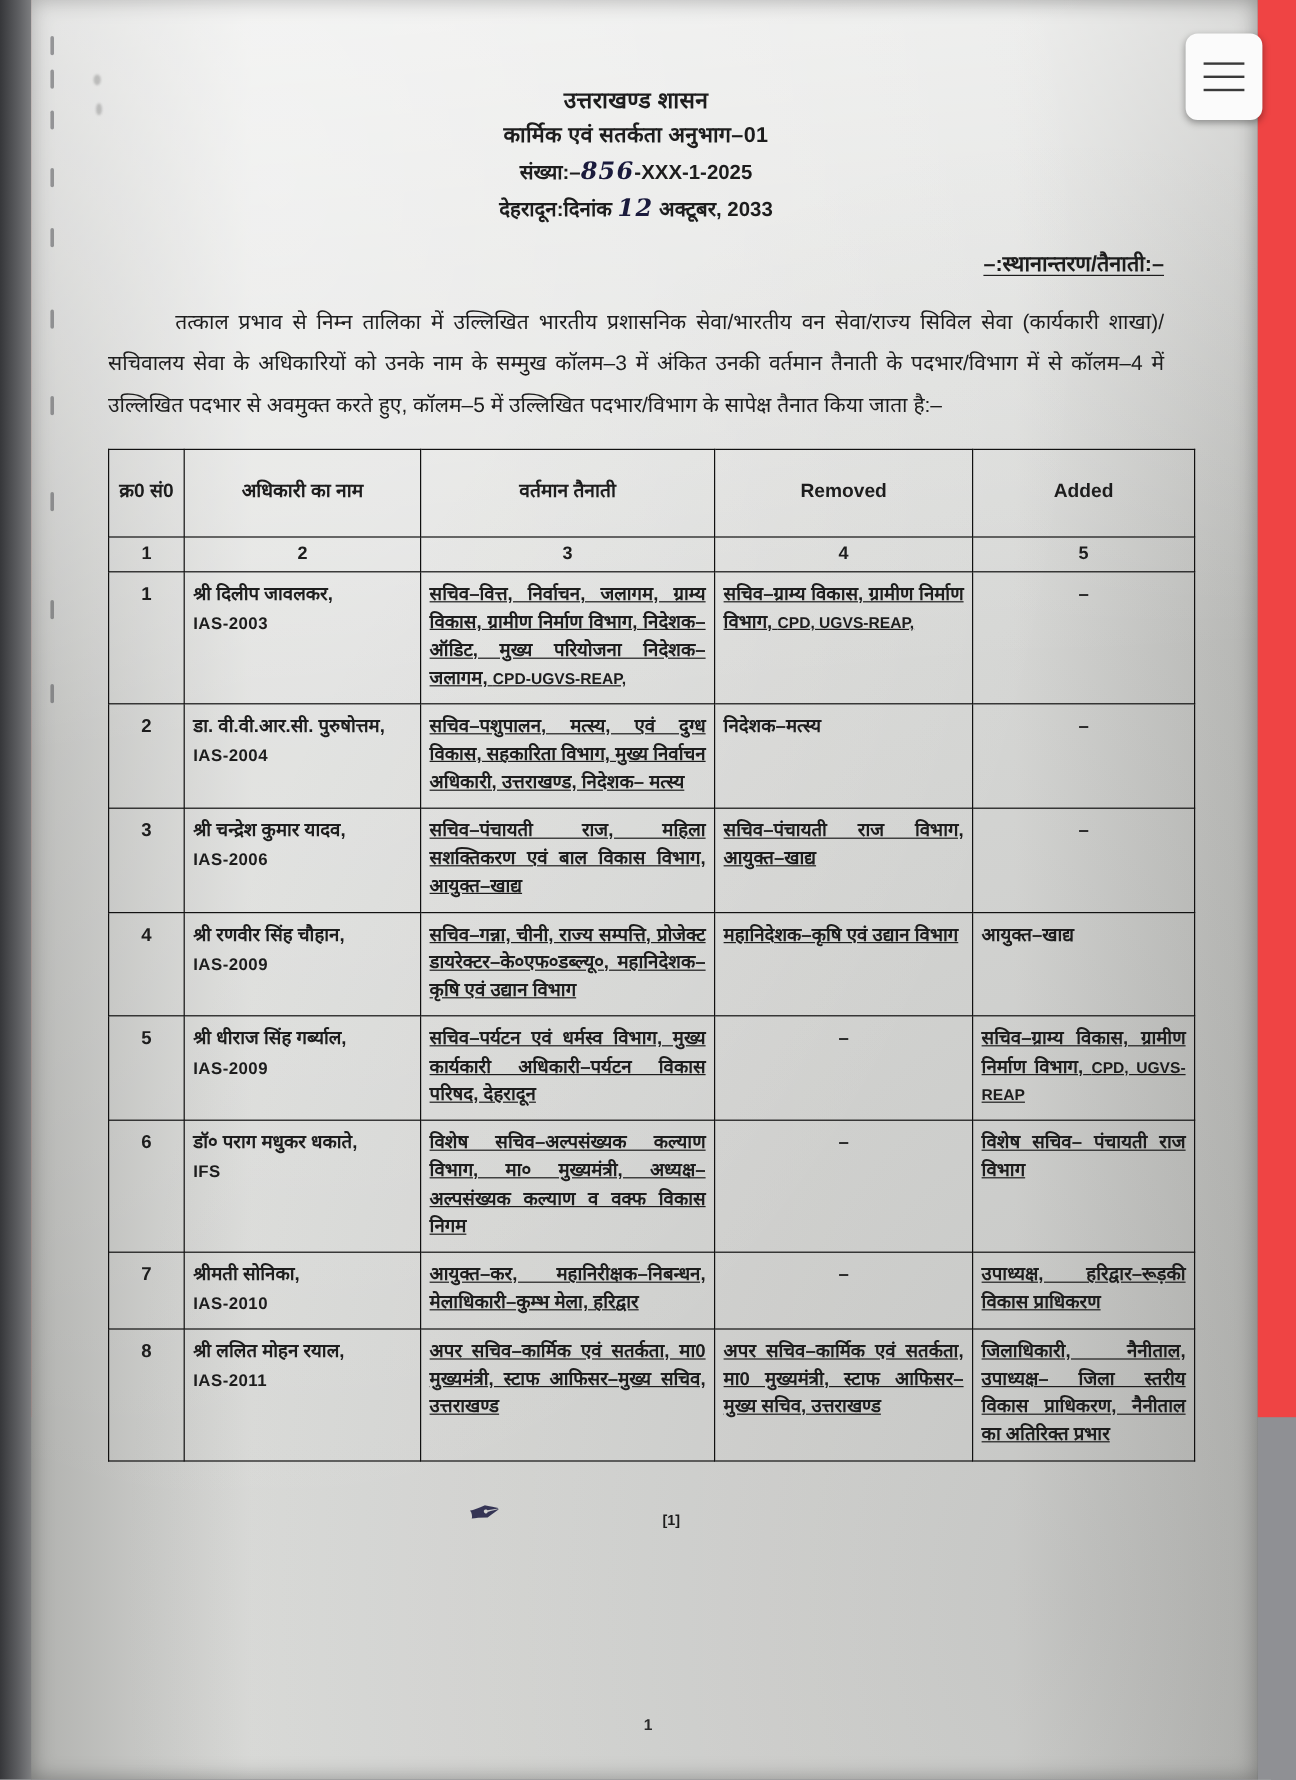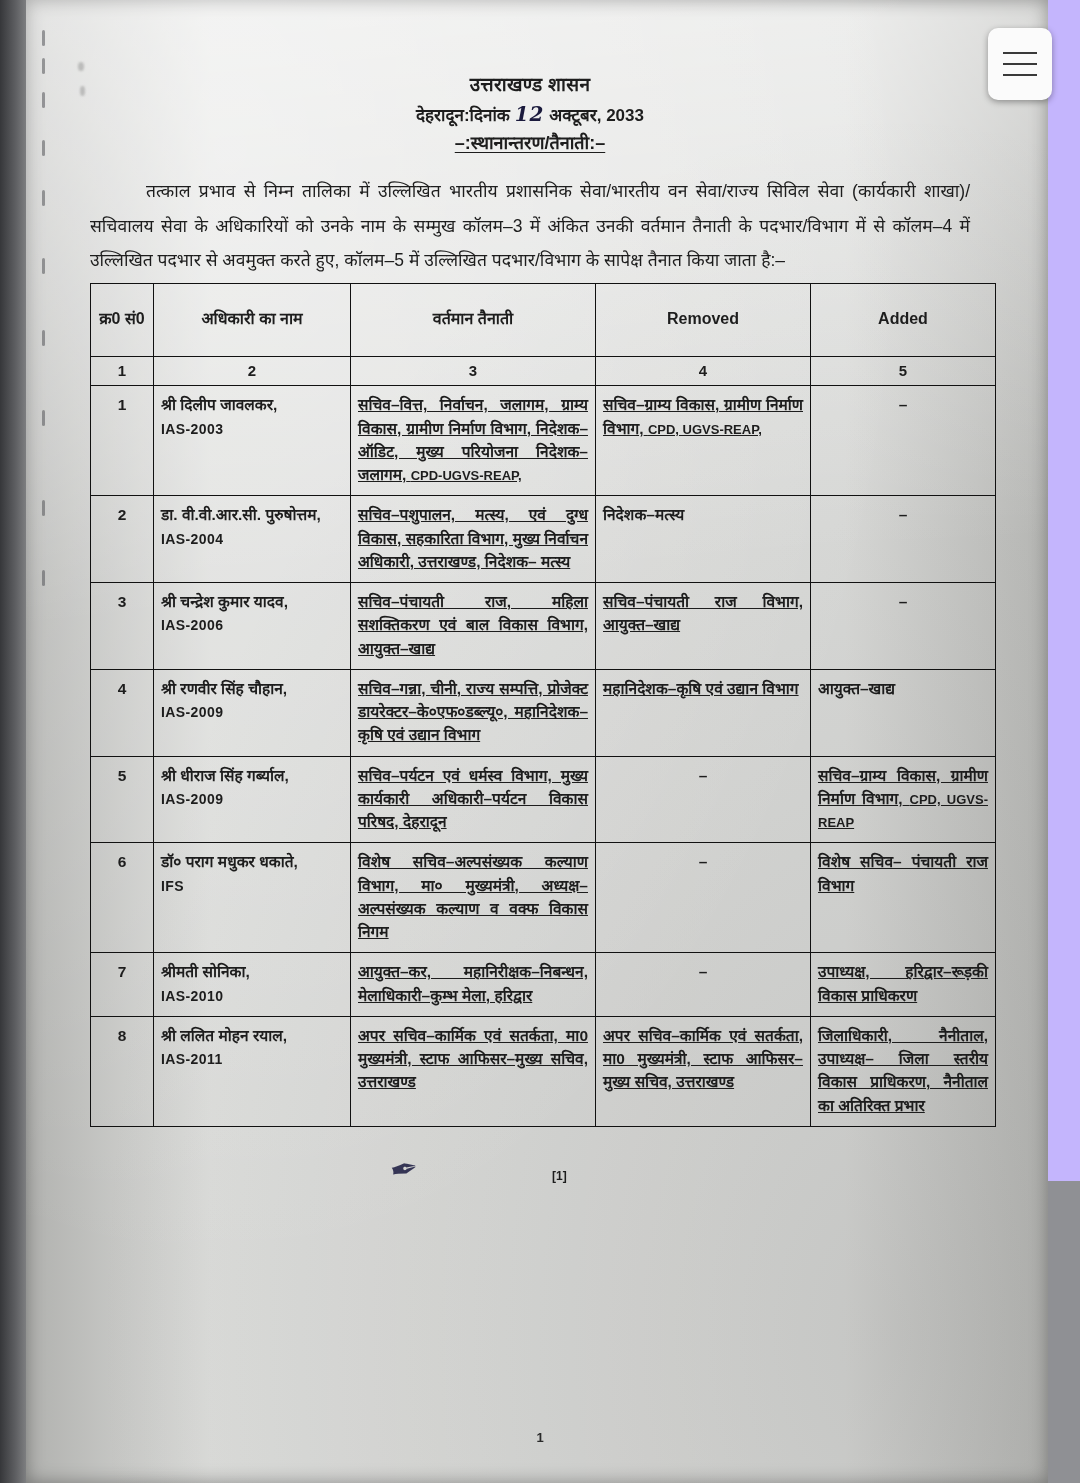--- a/index.html
+++ b/index.html
@@ -10,21 +10,21 @@
   body {
     width: 1080px;
     height: 1483px;
     font-family: "Liberation Sans", sans-serif;
     overflow: hidden;
   }
   #page {
     position: relative;
     width: 1080px;
     height: 1181px;
-    background: #c4b5fd;
+    background: #ef4444;
   }
   .scan-sheet {
     position: absolute;
     left: 26px;
     top: 0;
     width: 1022px;
     height: 1483px;
     background: #cfd0cd;
     background-image:
       linear-gradient(175deg, rgba(255,255,255,0.55), rgba(255,255,255,0) 40%),
@@ -88,38 +88,39 @@
   }
   .ink-hand {
     font-family: "DejaVu Serif", serif;
     font-style: italic;
     font-weight: 700;
     color: #1a1a3c;
     font-size: 20px;
     letter-spacing: 1px;
   }
   .subject {
-    text-align: center;
+    margin-top: 18px;
+    text-align: right;
     font-size: 18px;
     font-weight: 700;
     text-decoration: underline;
     text-underline-offset: 3px;
   }
   .body-para {
     margin-top: 20px;
     font-size: 17.5px;
     line-height: 1.95;
     text-align: justify;
     text-justify: inter-word;
     font-weight: 400;
   }
   .body-para .indent { display: inline-block; width: 56px; }
 
   table.transfer {
-    margin-top: 6px;
+    margin-top: 20px;
     width: 880px;
     border-collapse: collapse;
     table-layout: fixed;
   }
   table.transfer th,
   table.transfer td {
     border: 1.6px solid #111;
     vertical-align: top;
     padding: 7px 7px 9px 7px;
     font-size: 15.5px;
@@ -241,20 +242,24 @@
       <i style="top:470px"></i>
     <i style="top:540px"></i>
   </div>
   <div class="smudge" style="left:78px; top:62px; width:6px; height:9px;"></div>
   <div class="smudge" style="left:80px; top:86px; width:5px; height:10px;"></div>
 
   <div class="doc">
 
     <div class="head-block">
       <div class="head-line">उत्तराखण्ड शासन</div>
+      <div class="head-line sub">कार्मिक एवं सतर्कता अनुभाग–01</div>
+      <div class="num-line">
+        <span>संख्या:–</span><span class="ink-hand">856</span><span>-XXX-1-2025</span>
+      </div>
       <div class="num-line">
         <span>देहरादून:दिनांक</span>
         <span class="ink-hand">12</span>
         <span>अक्टूबर, 2033</span>
       </div>
     </div>
 
     <div class="subject">–:स्थानान्तरण/तैनाती:–</div>
 
     <div class="body-para"><span class="indent"></span><span>तत्काल प्रभाव से निम्न तालिका में उल्लिखित भारतीय प्रशासनिक सेवा/भारतीय वन सेवा/राज्य सिविल सेवा (कार्यकारी शाखा)/सचिवालय सेवा के अधिकारियों को उनके नाम के सम्मुख कॉलम–3 में अंकित उनकी वर्तमान तैनाती के पदभार/विभाग में से कॉलम–4 में उल्लिखित पदभार से अवमुक्त करते हुए, कॉलम–5 में उल्लिखित पदभार/विभाग के सापेक्ष तैनात किया जाता है:–</span></div>

